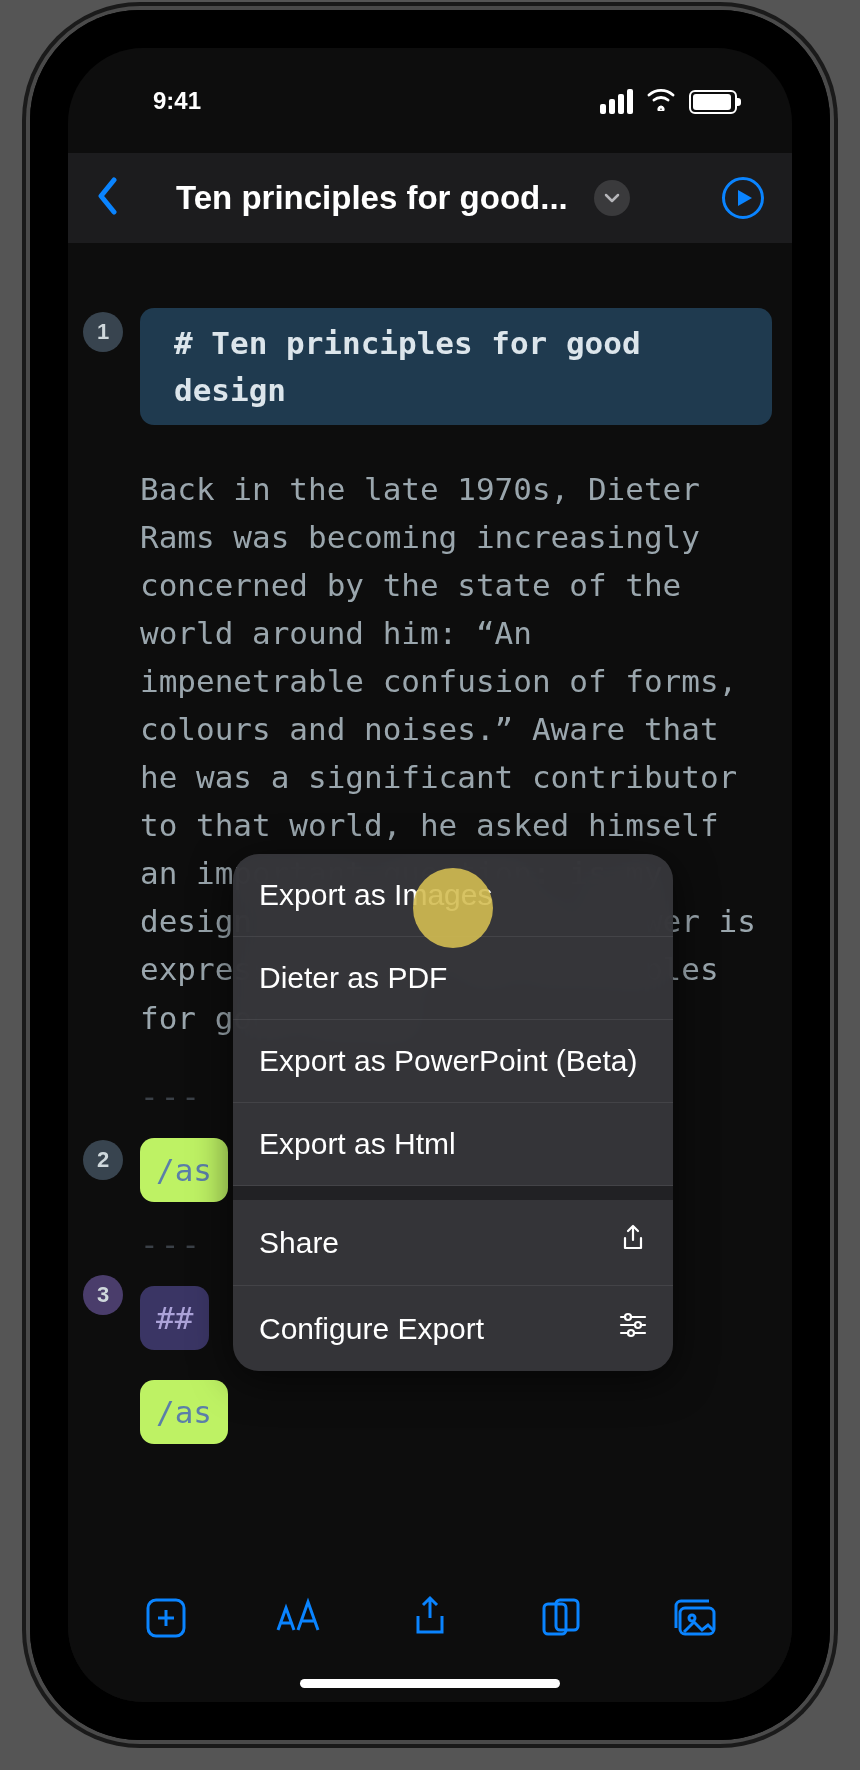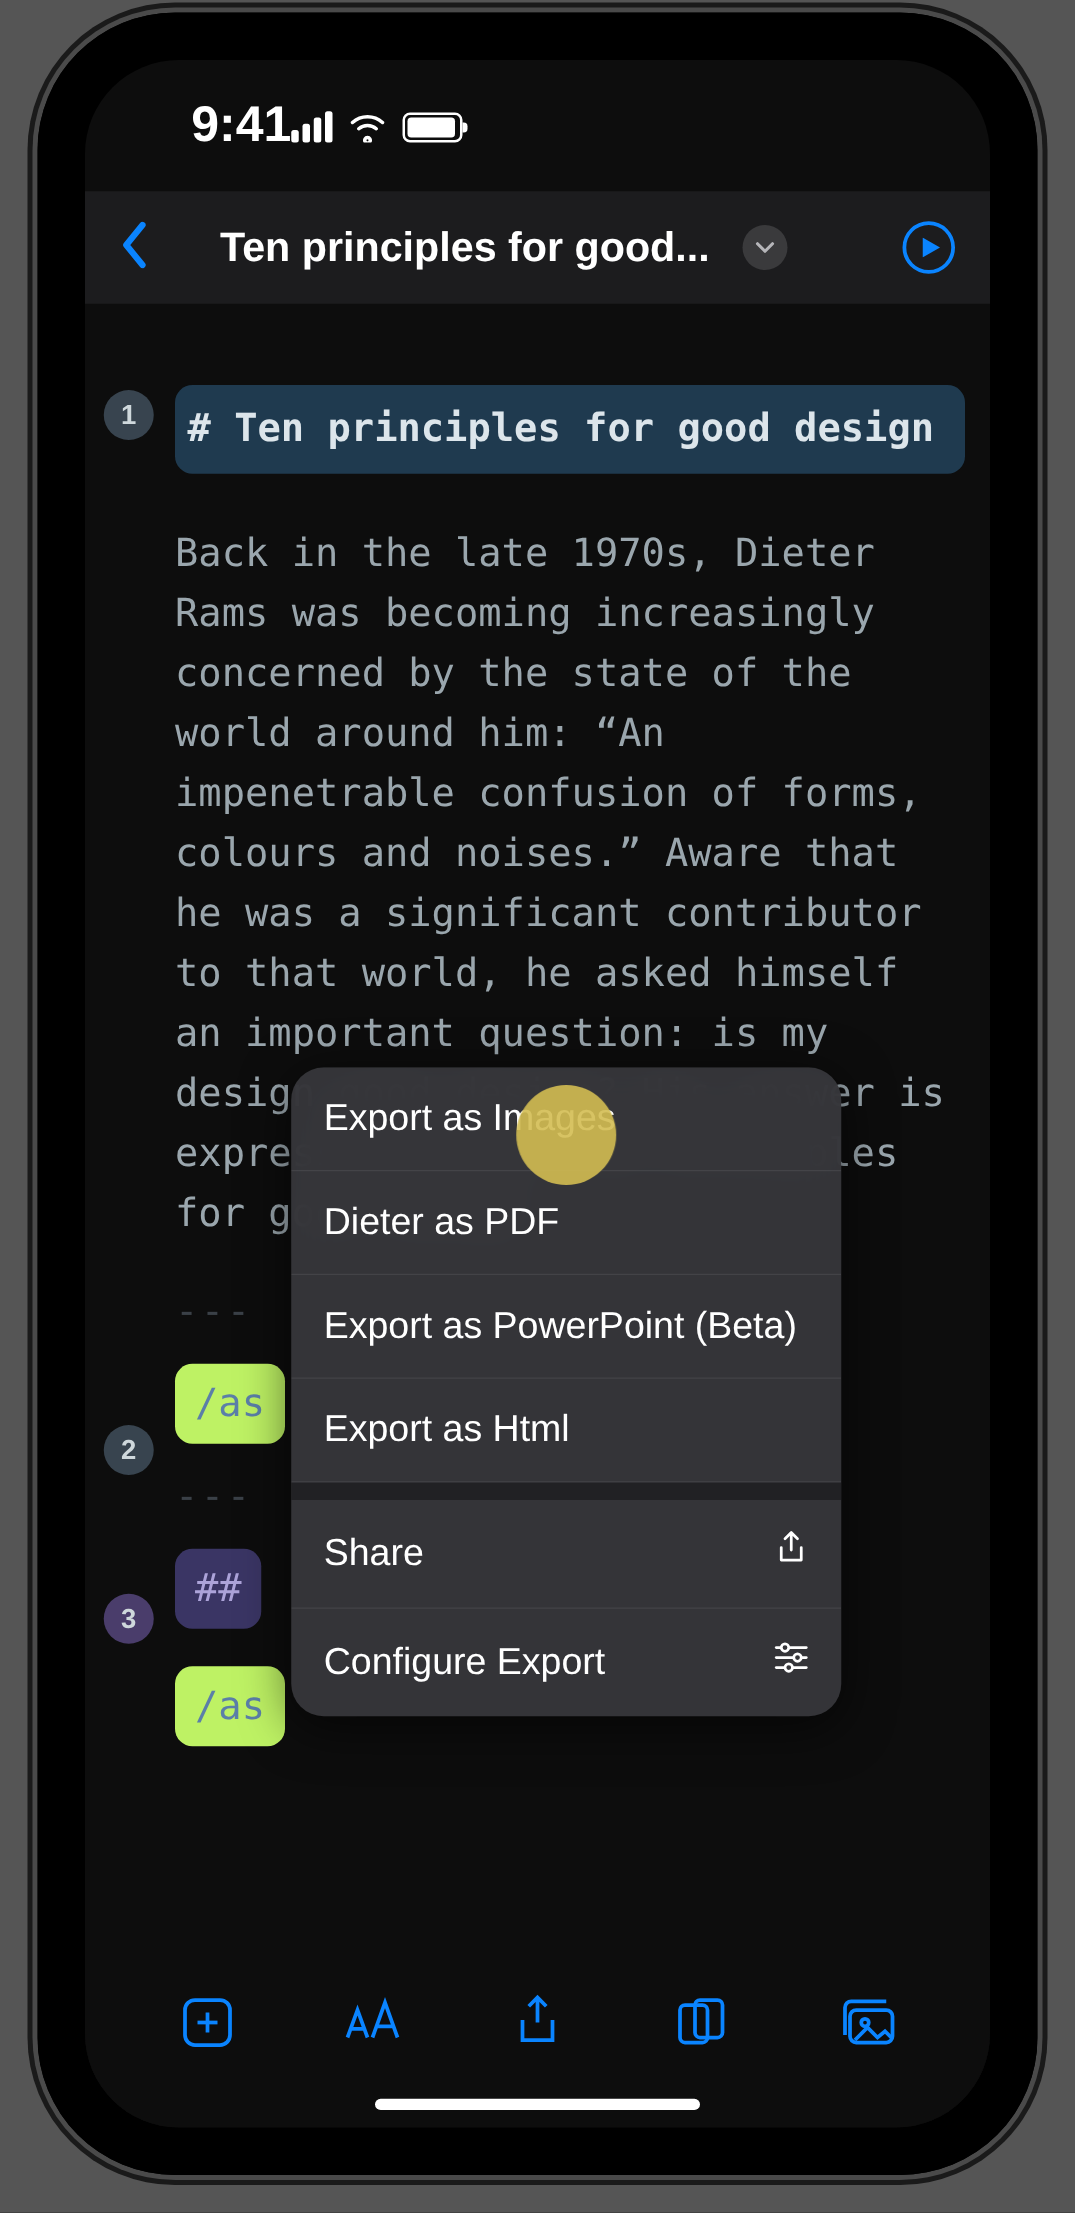--- a/index.html
+++ b/index.html
@@ -30,24 +30,24 @@
     border-radius: 75px;
     overflow: hidden;
   }
 
   
   .status-bar {
     position: relative;
     height: 105px;
     display: flex;
     align-items: center;
-    justify-content: flex-start;
+    justify-content: space-between;
     padding: 0 55px 0 85px;
     color: #fff;
-    font-size: 40px;
+    font-size: 24px;
     font-weight: 600;
   }
   .status-right { display: flex; align-items: center; gap: 12px; padding-top: 2px;}
   .bars { display: flex; align-items: flex-end; gap: 3px; }
   .bars span { width: 6px; background: #fff; border-radius: 2px; }
   .bars span:nth-child(1){height:10px}
   .bars span:nth-child(2){height:15px}
   .bars span:nth-child(3){height:20px}
   .bars span:nth-child(4){height:25px}
   .wifi svg { width: 32px; height: 24px; }
@@ -117,21 +117,21 @@
 
   .code-block {
     margin-left: 52px;
     font-family: "SF Mono", Menlo, Consolas, monospace;
     font-size: 31px;
     line-height: 1.55;
     color: #a9b4bb;
   }
   .heading-pill, .purple-pill, .asset-pill {
     border-radius: 14px;
-    padding: 12px 10px;
+    padding: 12px 34px;
     display: inline-block;
   }
   .heading-pill {
     background: #1f3a4f;
     color: #dce5eb;
     font-weight: 700;
     margin-bottom: 40px;
     line-height: 1.5;
     width: 100%;
   }

